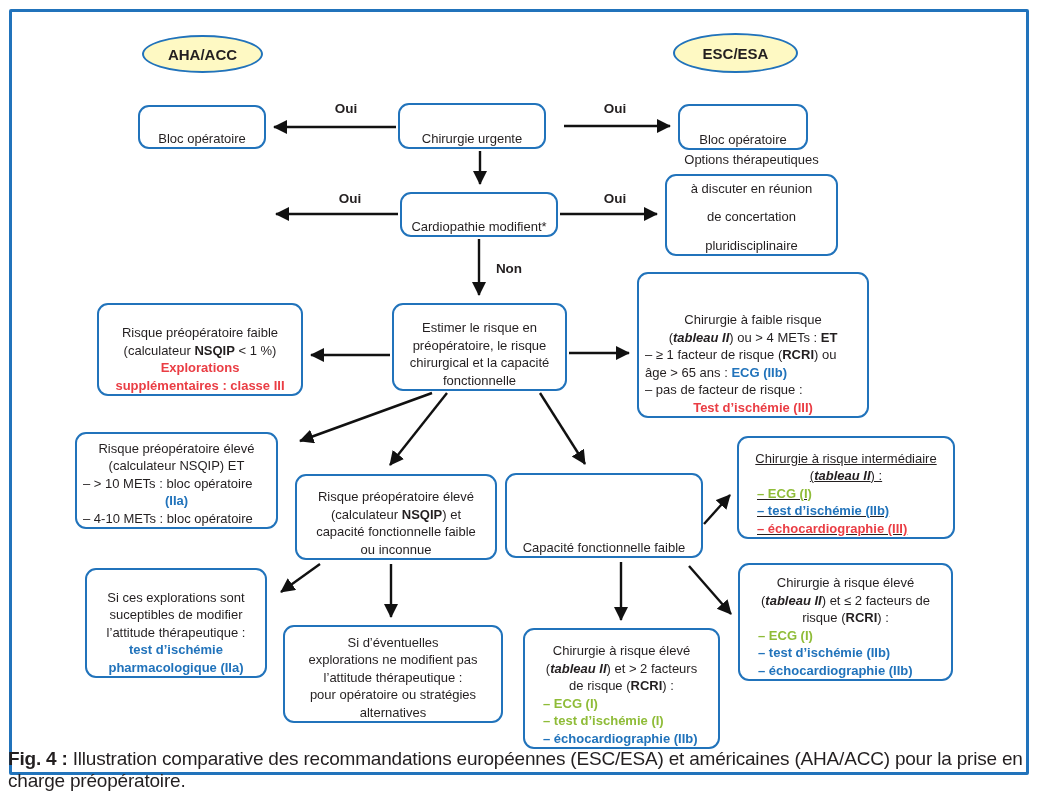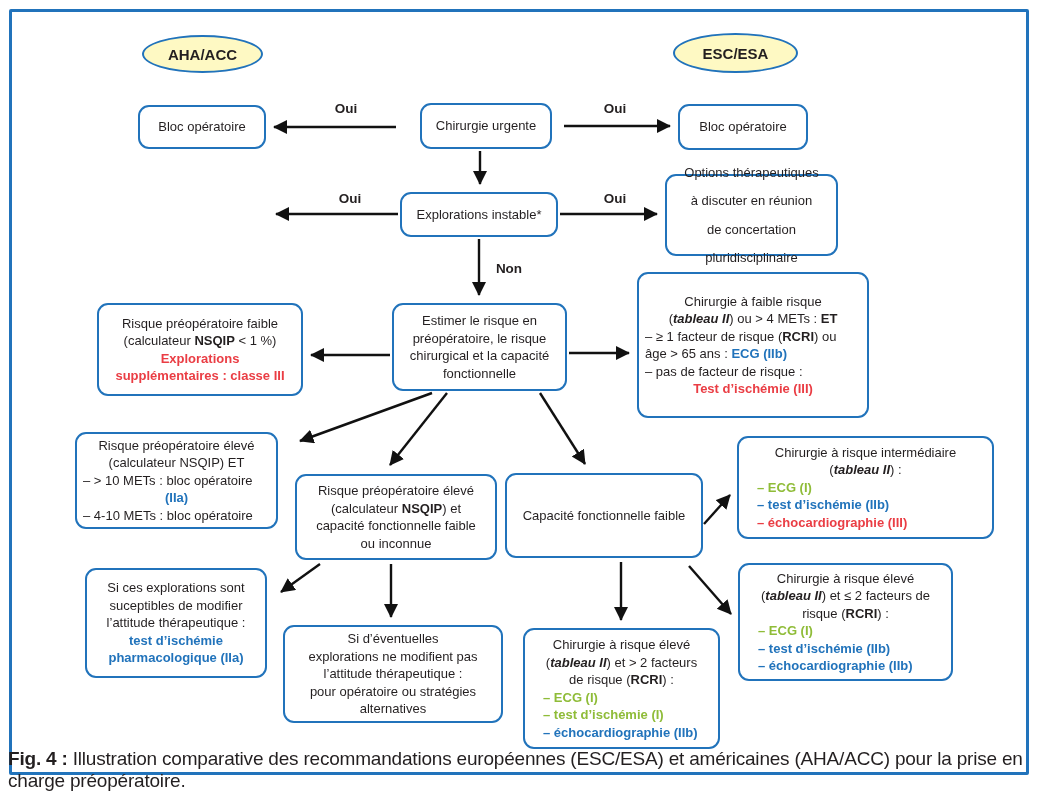--- a/index.html
+++ b/index.html
@@ -6,21 +6,21 @@
     --blue:#2173bb; --red:#ea3d44; --green:#8fbc38; --ink:#231f20;
   }
   html,body{margin:0;padding:0;background:#ffffff;}
   .page{position:relative;width:1037px;height:812px;background:#fff;
         font-family:"Liberation Sans","DejaVu Sans",sans-serif;color:var(--ink);overflow:hidden;}
   .frame{position:absolute;left:9px;top:9px;width:1014px;height:760px;
          border:3px solid var(--blue);border-radius:2px;background:#fff;z-index:0;}
   .arrows{position:absolute;left:0;top:0;width:1037px;height:812px;z-index:1;pointer-events:none;}
   .arrows line{stroke:#111;stroke-width:2.4;}
   .node{position:absolute;box-sizing:border-box;background:#fff;border:2px solid var(--blue);
-        border-radius:11px;display:flex;flex-direction:column;justify-content:center;
+        border-radius:11px;display:flex;flex-direction:column;justify-content:flex-end;
         padding:0 6px;font-size:13px;line-height:17.5px;text-align:center;z-index:2;}
   .ellipse{position:absolute;box-sizing:border-box;background:#fef9c3;border:2px solid var(--blue);
         border-radius:50%;display:flex;align-items:center;justify-content:center;
         font-size:15px;font-weight:bold;z-index:2;}
   .ln{width:100%;}
   .a-l{text-align:left;}
   .a-bl{text-align:left;padding-left:12px;box-sizing:border-box;}
   .c-red{color:var(--red);}
   .c-blue{color:var(--blue);}
   .c-green{color:var(--green);}
@@ -64,29 +64,29 @@
   <div class="ellipse" style="left:142px;top:35px;width:121px;height:38px;">
     <span>AHA/ACC</span>
   </div>
   <div class="ellipse" style="left:673px;top:33px;width:125px;height:40px;">
     <span>ESC/ESA</span>
   </div>
 
   <div class="node" style="left:138px;top:105px;width:128px;height:44px;">
       <div class="ln"><span>Bloc opératoire</span></div>
     </div>
-  <div class="node" style="left:398px;top:103px;width:132px;height:46px;margin-left:22px;">
+  <div class="node" style="left:398px;top:103px;width:148px;height:46px;">
       <div class="ln"><span>Chirurgie urgente</span></div>
     </div>
   <div class="node" style="left:678px;top:104px;width:130px;height:46px;">
       <div class="ln"><span>Bloc opératoire</span></div>
     </div>
 
   <div class="node" style="left:400px;top:192px;width:158px;height:45px;">
-      <div class="ln"><span>Explorations instable*</span></div>
+      <div class="ln"><span>Cardiopathie modifient*</span></div>
     </div>
   <div class="node" style="left:665px;top:174px;width:173px;height:82px;gap:11px;">
       <div class="ln"><span>Options thérapeutiques</span></div>
       <div class="ln"><span>à discuter en réunion</span></div>
       <div class="ln"><span>de concertation</span></div>
       <div class="ln"><span>pluridisciplinaire</span></div>
     </div>
 
   <div class="node" style="left:97px;top:303px;width:206px;height:93px;">
       <div class="ln"><span>Risque préopératoire faible</span></div>
@@ -118,21 +118,21 @@
     </div>
   <div class="node" style="left:295px;top:474px;width:202px;height:86px;">
       <div class="ln"><span>Risque préopératoire élevé</span></div>
       <div class="ln"><span>(calculateur </span><span class="bb">NSQIP</span><span>) et</span></div>
       <div class="ln"><span>capacité fonctionnelle faible</span></div>
       <div class="ln"><span>ou inconnue</span></div>
     </div>
   <div class="node" style="left:505px;top:473px;width:198px;height:85px;">
       <div class="ln"><span>Capacité fonctionnelle faible</span></div>
     </div>
-  <div class="node" style="left:737px;top:436px;width:257px;height:103px;">
+  <div class="node" style="left:737px;top:436px;width:218px;height:103px;text-decoration:underline;">
       <div class="ln"><span>Chirurgie à risque intermédiaire</span></div>
       <div class="ln"><span>(</span><span class="bb ii">tableau II</span><span>) :</span></div>
       <div class="ln a-bl"><span class="c-green bb">– ECG (I)</span></div>
       <div class="ln a-bl"><span class="c-blue bb">– test d’ischémie (IIb)</span></div>
       <div class="ln a-bl"><span class="c-red bb">– échocardiographie (III)</span></div>
     </div>
 
   <div class="node" style="left:85px;top:568px;width:182px;height:110px;">
       <div class="ln"><span>Si ces explorations sont</span></div>
       <div class="ln"><span>suceptibles de modifier</span></div>

